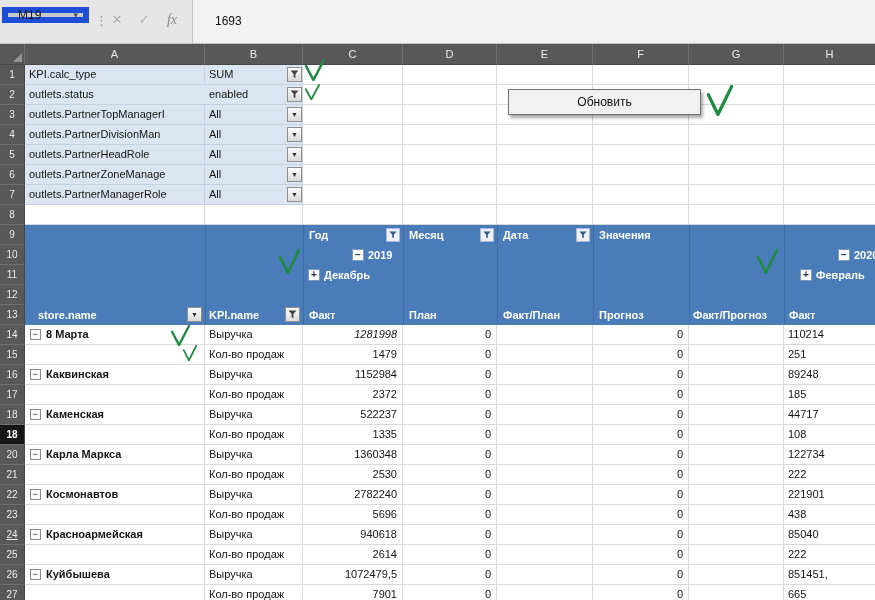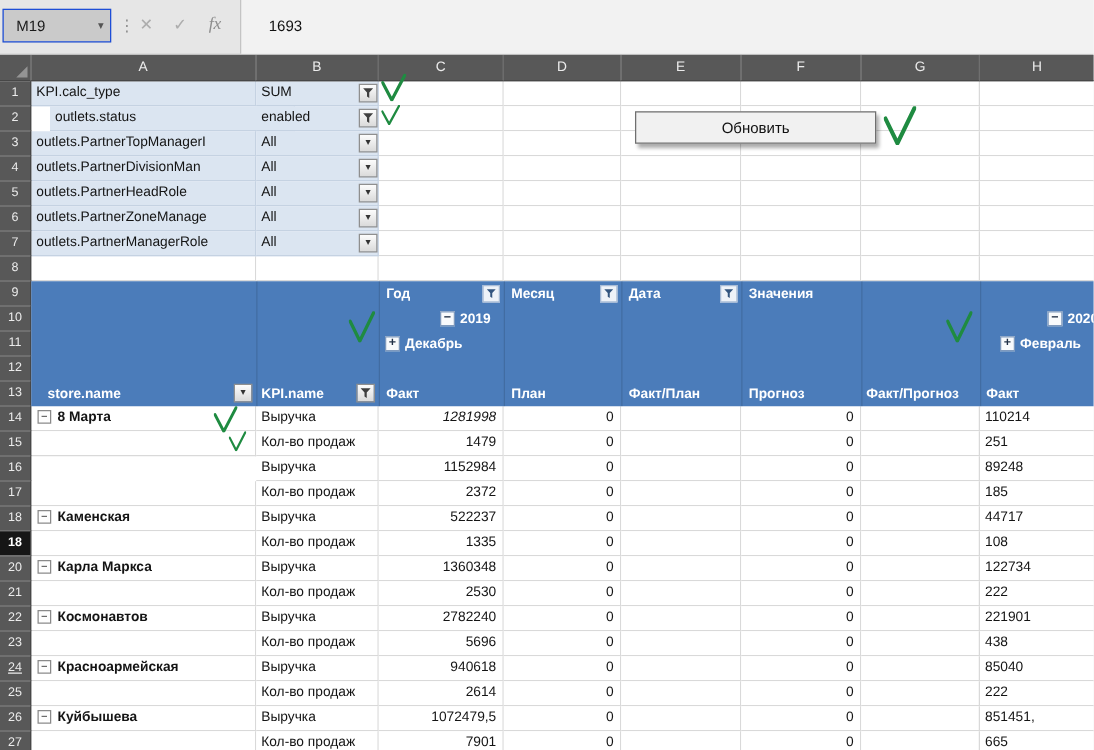--- a/index.html
+++ b/index.html
@@ -1,22 +1,22 @@
 <!DOCTYPE html>
 <html><head>
 <meta charset="utf-8">
 <style>
   html,body{margin:0;padding:0;background:#fff;}
   .app{position:relative;width:875px;height:600px;overflow:hidden;background:#fff;
        font-family:"Liberation Sans","DejaVu Sans",sans-serif;}
   
   .fstrip{position:absolute;left:0;top:0;width:875px;height:44px;background:#e6e6e6;
           border-bottom:1px solid #bfbfbf;box-sizing:border-box;z-index:2;}
-  .namebox{position:absolute;left:2px;top:7px;width:87px;height:27px;background:#cacaca;
-           border:1px solid #1d4ed8;box-sizing:border-box;display:flex;align-items:center;}
+  .namebox{position:absolute;left:2px;top:7px;width:87px;height:16px;background:#cacaca;
+           border:6px solid #1d4ed8;box-sizing:border-box;display:flex;align-items:center;}
   .nb-text{padding-left:10px;font-size:12px;color:#1a1a1a;flex:1;}
   .nb-caret{font-size:9px;color:#555;padding-right:5px;}
   .dots{position:absolute;left:95px;top:13px;font-size:13px;color:#909090;}
   .fbtn{position:absolute;top:12px;width:22px;text-align:center;font-size:13px;color:#adadad;}
   .fbtn.cancel{left:106px;}
   .fbtn.enter{left:133px;}
   .fbtn.fx{left:161px;font-style:italic;font-family:"Liberation Serif","DejaVu Serif",serif;
            color:#8d8d8d;font-size:14px;}
   .ffield{position:absolute;left:192px;top:0;width:683px;height:43px;background:#f2f2f2;
           border-left:1px solid #c4c4c4;box-sizing:border-box;}
@@ -228,21 +228,21 @@
     <div class="cell" style="left: 593px; top: 205px; width: 96px;"></div>
     <div class="cell" style="left: 689px; top: 205px; width: 95px;"></div>
     <div class="cell" style="left: 784px; top: 205px; width: 92px;"></div>
     <div class="cell filter text" style="left: 25px; top: 65px; width: 180px;">KPI.calc_type</div>
     <div class="cell filter text" style="left: 205px; top: 65px; width: 98px;">SUM</div>
     <div class="ddbtn" style="left: 287px; top: 67px;">
       <svg width="9" height="9" viewBox="0 0 9 9">
         <path d="M0.5 0.5 H8.5 L5.4 3.9 V8.3 L3.6 7.1 V3.9 Z" fill="#3f3f3f"></path>
       </svg>
     </div>
-    <div class="cell filter text" style="left: 40px; top: 85px; width: 196px;">outlets.status</div>
+    <div class="cell filter text" style="left: 25px; top: 85px; width: 196px;">outlets.status</div>
     <div class="cell filter text" style="left: 205px; top: 85px; width: 98px;">enabled</div>
     <div class="ddbtn" style="left: 287px; top: 87px;">
       <svg width="9" height="9" viewBox="0 0 9 9">
         <path d="M0.5 0.5 H8.5 L5.4 3.9 V8.3 L3.6 7.1 V3.9 Z" fill="#3f3f3f"></path>
       </svg>
     </div>
     <div class="cell filter text" style="left: 25px; top: 105px; width: 180px;">outlets.PartnerTopManagerI</div>
     <div class="cell filter text" style="left: 205px; top: 105px; width: 98px;">All</div>
     <div class="ddbtn" style="left: 287px; top: 107px;">
       <span class="caret">▼</span>
@@ -276,20 +276,21 @@
     <div class="cell num" style="left: 689px; top: 325px; width: 95px;"></div>
     <div class="cell text" style="left: 784px; top: 325px; width: 92px;">110214</div>
     <div class="cell text" style="left: 25px; top: 345px; width: 180px;"></div>
     <div class="cell text" style="left: 205px; top: 345px; width: 98px;">Кол-во продаж</div>
     <div class="cell num" style="left: 303px; top: 345px; width: 100px;">1479</div>
     <div class="cell num" style="left: 403px; top: 345px; width: 94px;">0</div>
     <div class="cell num" style="left: 497px; top: 345px; width: 96px;"></div>
     <div class="cell num" style="left: 593px; top: 345px; width: 96px;">0</div>
     <div class="cell num" style="left: 689px; top: 345px; width: 95px;"></div>
     <div class="cell text" style="left: 784px; top: 345px; width: 92px;">251</div>
+    <div class="cell text" style="left: 25px; top: 365px; width: 180px;"><span class="sbox">−</span><span class="store-label">Каквинская</span></div>
     <div class="cell text" style="left: 205px; top: 365px; width: 98px;">Выручка</div>
     <div class="cell num" style="left: 303px; top: 365px; width: 100px;">1152984</div>
     <div class="cell num" style="left: 403px; top: 365px; width: 94px;">0</div>
     <div class="cell num" style="left: 497px; top: 365px; width: 96px;"></div>
     <div class="cell num" style="left: 593px; top: 365px; width: 96px;">0</div>
     <div class="cell num" style="left: 689px; top: 365px; width: 95px;"></div>
     <div class="cell text" style="left: 784px; top: 365px; width: 92px;">89248</div>
     <div class="cell text" style="left: 25px; top: 385px; width: 180px;"></div>
     <div class="cell text" style="left: 205px; top: 385px; width: 98px;">Кол-во продаж</div>
     <div class="cell num" style="left: 303px; top: 385px; width: 100px;">2372</div>

